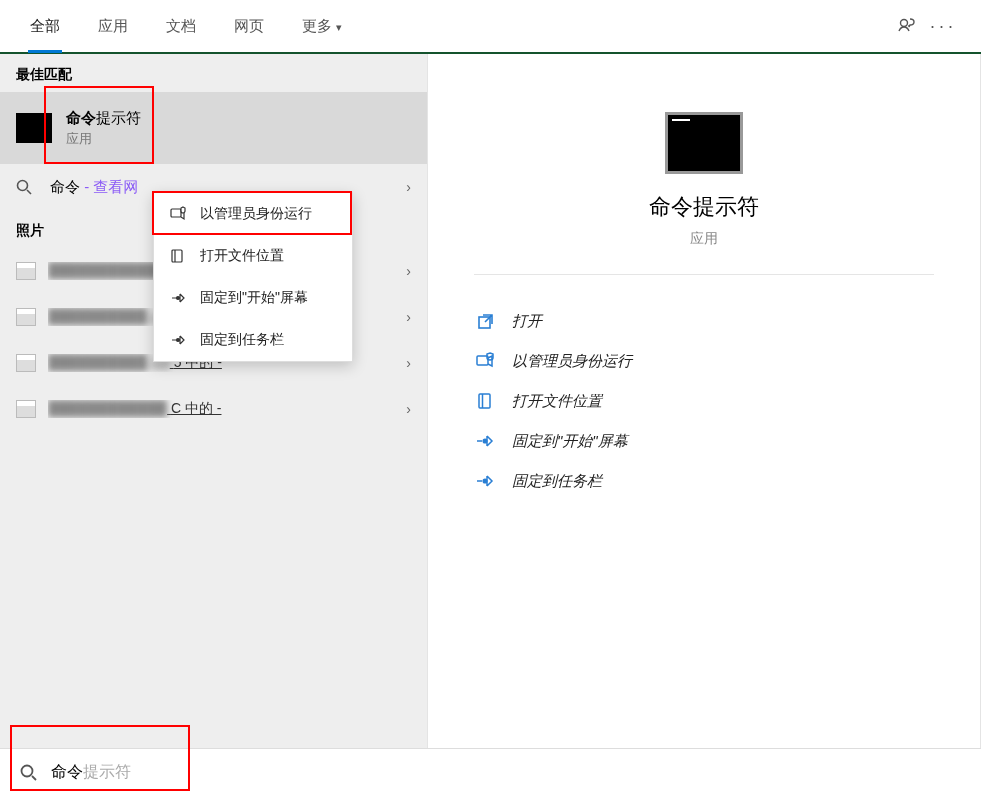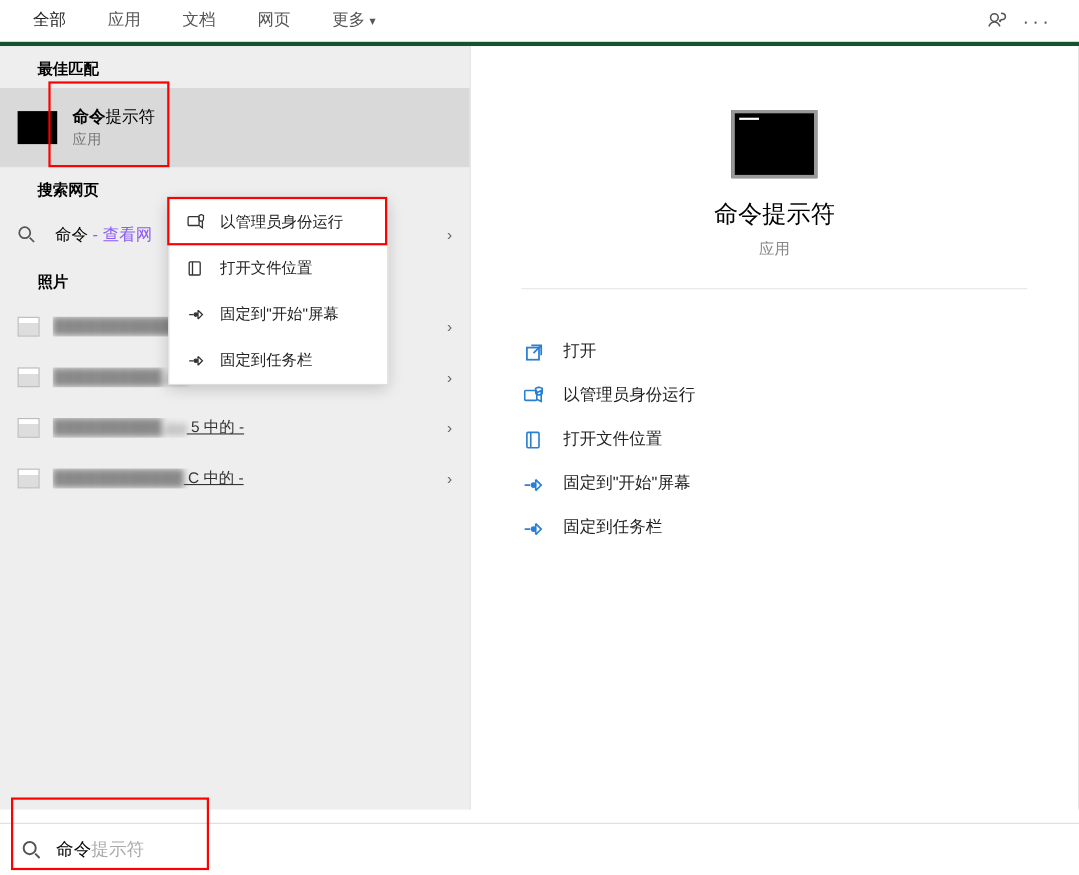--- a/index.html
+++ b/index.html
@@ -9,23 +9,23 @@
     color: #000;
     background: #fff;
     width: 981px;
     height: 795px;
     overflow: hidden;
     position: relative;
   }
   .top-tabs {
     display: flex;
     align-items: center;
-    height: 42px;
+    height: 54px;
     padding: 0 20px;
-    border-bottom: 4px solid #14532d;
+    border-bottom: 2px solid #14532d;
   }
   .top-tabs .tab {
     padding: 0 10px;
     margin-right: 18px;
     font-size: 15px;
     color: #555;
     height: 54px;
     line-height: 54px;
     cursor: pointer;
     position: relative;
@@ -64,21 +64,21 @@
   .right {
     flex: 1;
     background: #fff;
     padding: 0 46px;
     border-right: 1px solid #e4e4e4;
   }
   .section-title {
     font-size: 14px;
     font-weight: 700;
     color: #000;
-    padding: 12px 16px 8px 34px;
+    padding: 12px 16px 8px 16px;
   }
   .best-match {
     display: flex;
     align-items: center;
     height: 72px;
     background: #d9d9d9;
     padding: 0 16px;
     position: relative;
   }
   .best-match .thumb {
@@ -185,25 +185,26 @@
     color: #888;
     margin-top: 8px;
     padding-bottom: 26px;
     border-bottom: 1px solid #e5e5e5;
   }
   .right .actions {
     margin-top: 26px;
   }
   .right .action {
     display: flex;
-    align-items: flex-end;
+    align-items: center;
     height: 40px;
     cursor: pointer;
     font-size: 15px;
     color: #222;
+    font-style: italic;
   }
   .right .action .ai {
     width: 22px;
     margin-right: 16px;
     color: #2a7fd4;
     display: flex; align-items: center; justify-content: center;
   }
   
   .search-bar {
     position: absolute;
@@ -252,21 +253,20 @@
       <div class="thumb"></div>
       <div class="txt">
         <div class="title">
           <b>命令</b><span>提示符</span>
         </div>
         <div class="sub">应用</div>
       </div>
       <div class="redbox" style="left:44px;top:-6px;width:110px;height:78px;"></div>
     </div>
 
-    <div class="section-title">搜索网页</div>
 
     <div class="search-row">
       <div class="sicon">
         <svg width="16" height="16" viewBox="0 0 16 16" fill="none" stroke="#555" stroke-width="1.6">
             <circle cx="6.5" cy="6.5" r="5"></circle>
             <line x1="11" y1="11" x2="15" y2="15"></line>
           </svg>
       </div>
       <div class="stext">
         <span>命令</span><span class="gray"> - 查看网</span>

